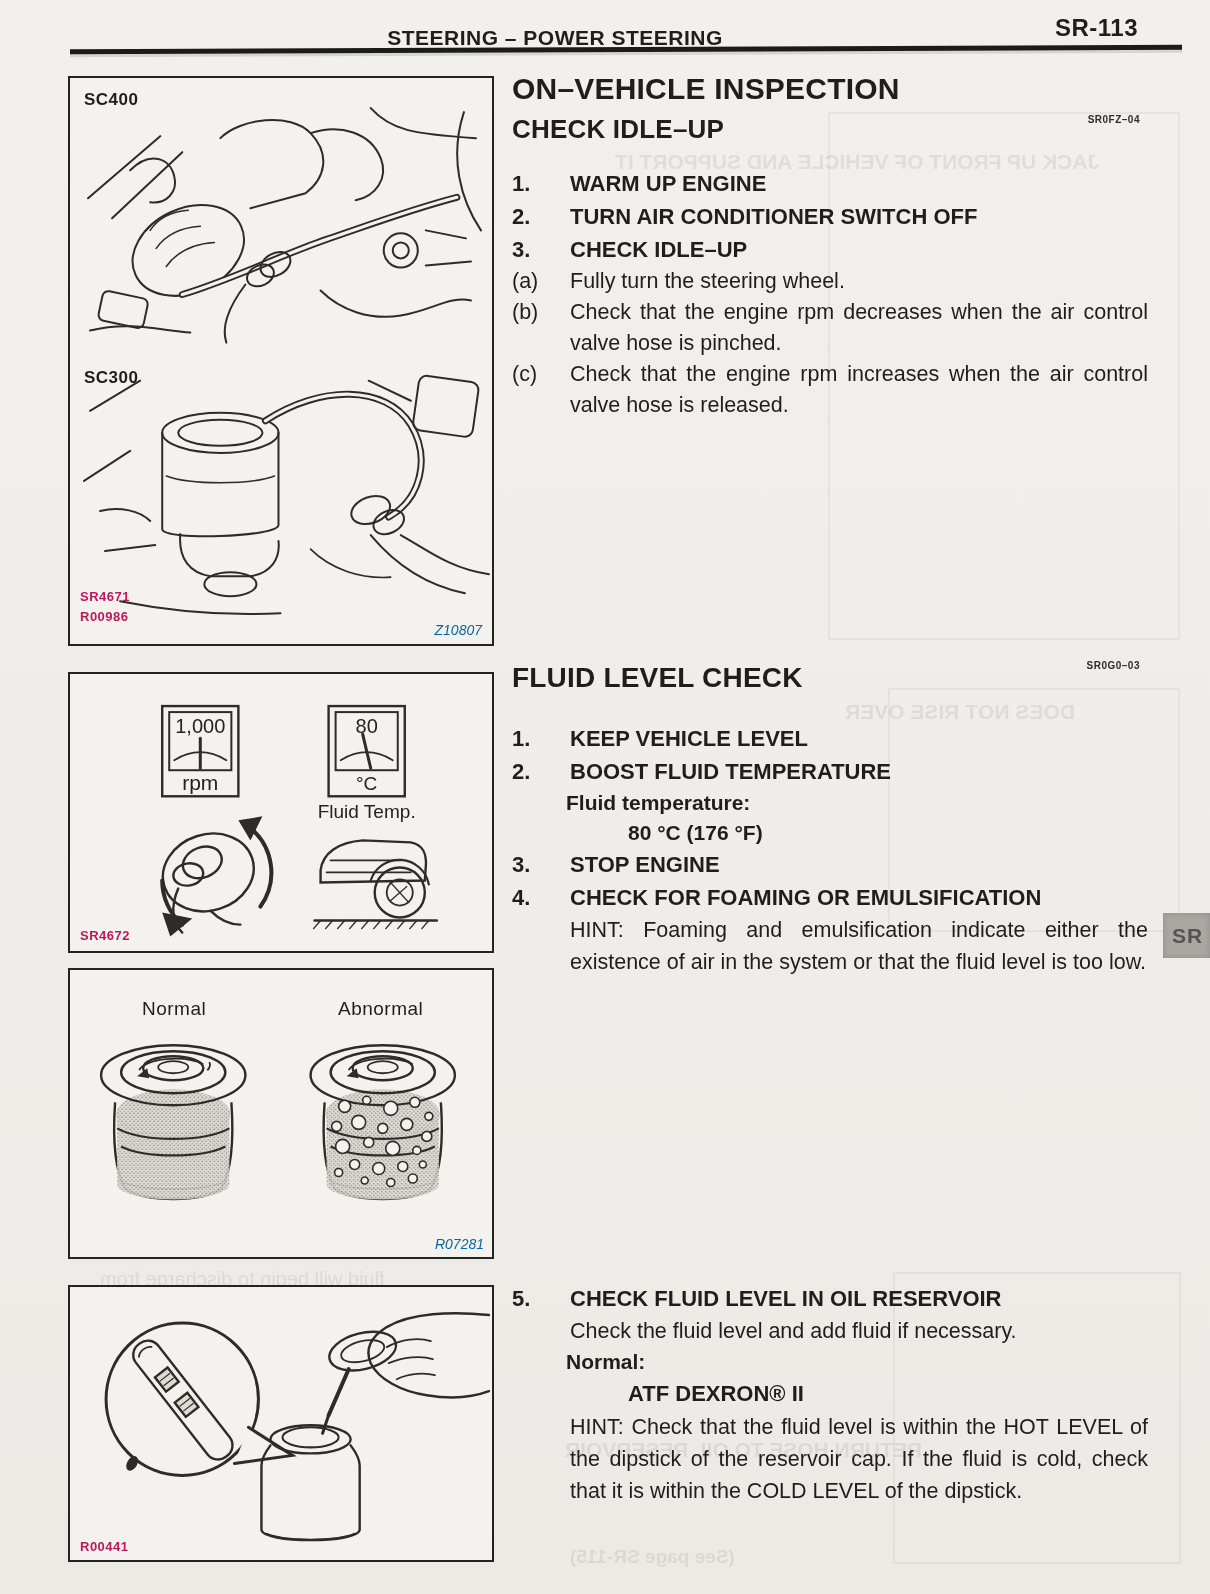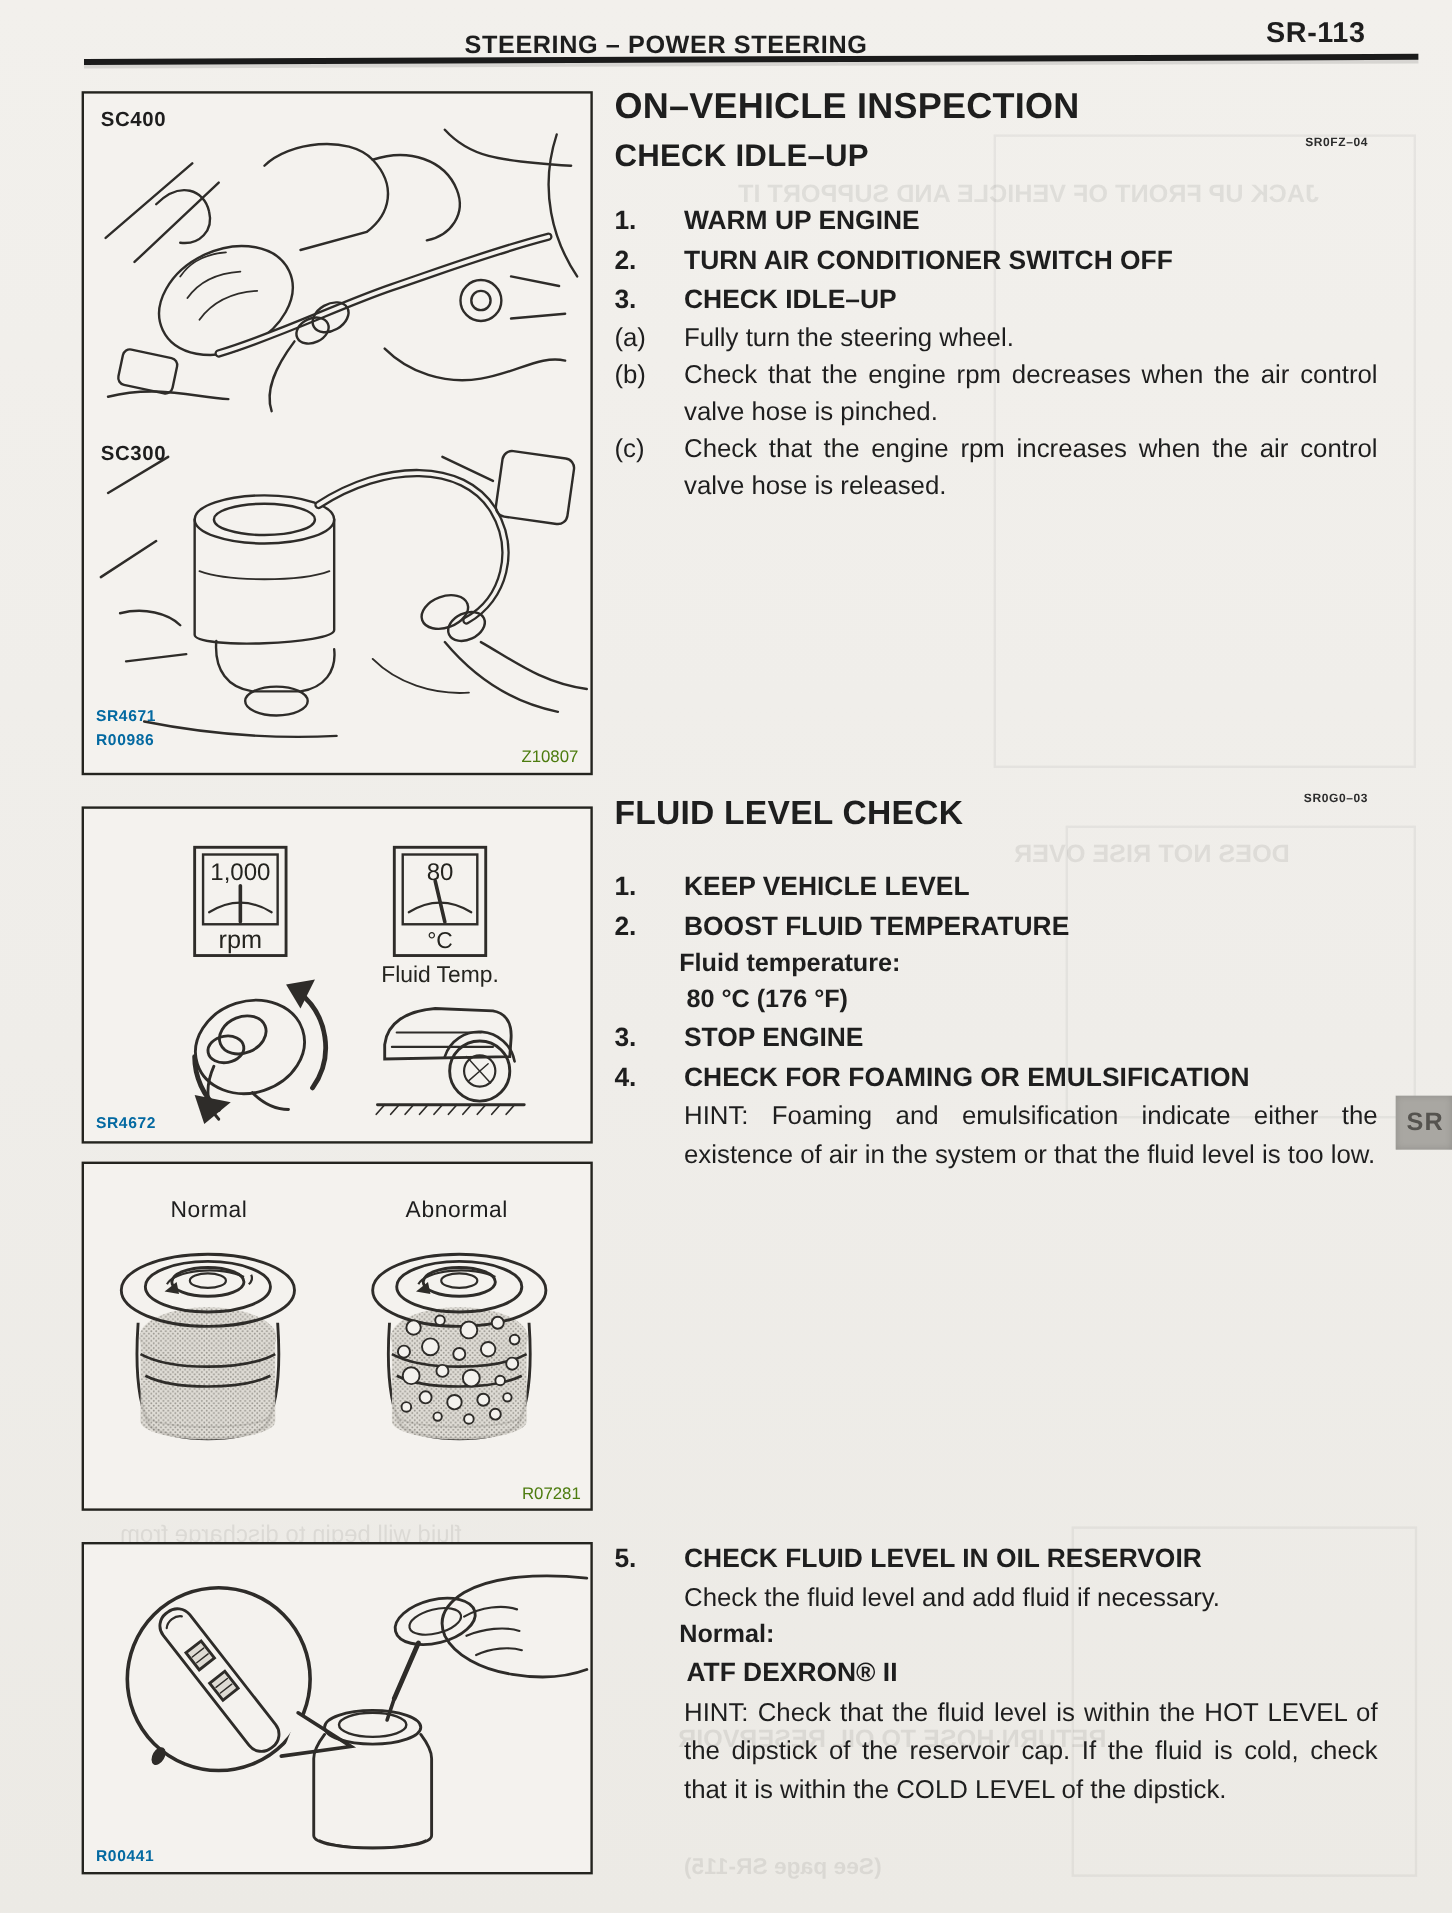--- a/index.html
+++ b/index.html
@@ -29,43 +29,43 @@
     position:absolute; top:47px; left:70px; width:1112px; height:5px;
     background:#1b1b1b; transform:rotate(-.22deg);
     box-shadow:0 3px 0 rgba(27,27,27,.12);
   }
 
   
   .figure {
     position:absolute; border:2.5px solid #24241f; background:#f4f2ee;
   }
   .fig-label { position:absolute; font-weight:bold; font-size:17px; letter-spacing:.5px; }
-  .fig-ref   { position:absolute; font-weight:bold; font-size:13px; letter-spacing:.5px; color:#0369a1; }
-  .fig-ref-plain { position:absolute; font-size:14px; color:#4d7c0f; }
+  .fig-ref   { position:absolute; font-weight:bold; font-size:13px; letter-spacing:.5px; color:#be185d; }
+  .fig-ref-plain { position:absolute; font-size:14px; color:#0369a1;font-style:italic; }
 
   #fig-engine  { left:68px;  top:76px;   width:426px; height:570px; }
   #fig-gauges  { left:68px;  top:672px;  width:426px; height:281px; }
   #fig-foaming { left:68px;  top:968px;  width:426px; height:291px; }
   #fig-refill  { left:68px;  top:1285px; width:426px; height:277px; }
   .figure svg { position:absolute; inset:0; }
 
   
   .col { position:absolute; left:512px; width:642px; }
   .sec-code { position:absolute; font-weight:bold; font-size:10px; color:#2c2c2c; letter-spacing:.5px;padding-left:39px; }
   h1.sec-title { font-size:30px; font-weight:bold; letter-spacing:.2px; }
   h2.sec-sub   { font-size:26px; font-weight:bold; margin-top:8px; letter-spacing:.2px; }
 
   .step { display:flex; font-weight:bold; font-size:22px; line-height:33px; }
   .step .num { width:58px; flex:0 0 58px; }
   .substep { display:flex; font-size:21.5px; line-height:31px; }
   .substep .num { width:58px; flex:0 0 58px; }
   .substep .txt { flex:1; text-align:justify; padding-right:6px; }
   .body-par { margin-left:58px; font-size:21.5px; line-height:32px; text-align:justify; padding-right:6px; }
   .spec-label { margin-left:54px; font-weight:bold; font-size:21px; line-height:30px; }
-  .spec-value { margin-left:60px; font-weight:bold; font-size:21px; line-height:30px; }
+  .spec-value { margin-left:116px; font-weight:bold; font-size:21px; line-height:30px; }
 
   
   .side-tab {
     position:absolute; left:1163px; top:913px; width:47px; height:45px;
     background:#a9a7a2; display:flex; align-items:center; justify-content:flex-start;
     padding-left:9px;
     box-shadow:inset 0 0 6px rgba(0,0,0,.15);
   }
   .side-tab span { font-weight:bold; font-size:21px; color:#55534f; letter-spacing:1px; }
 

